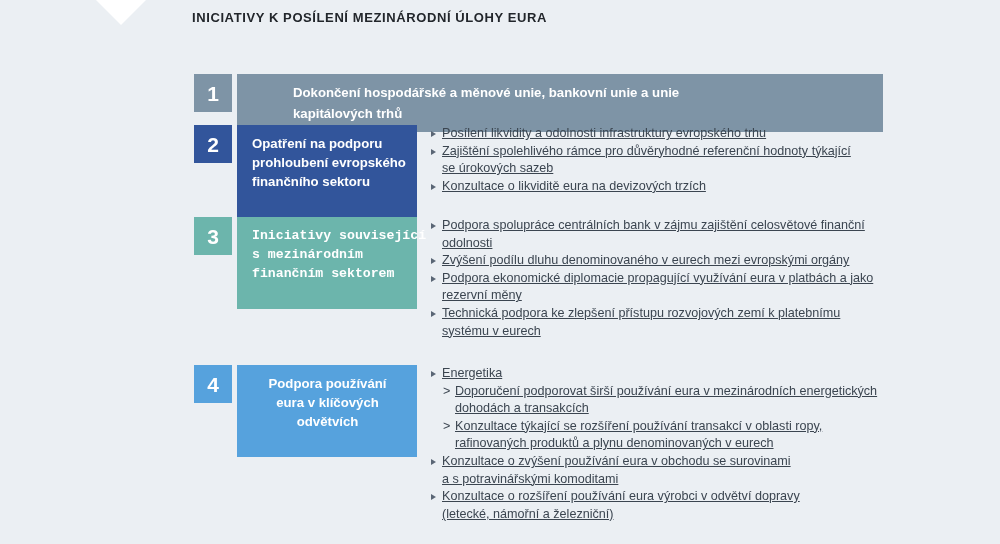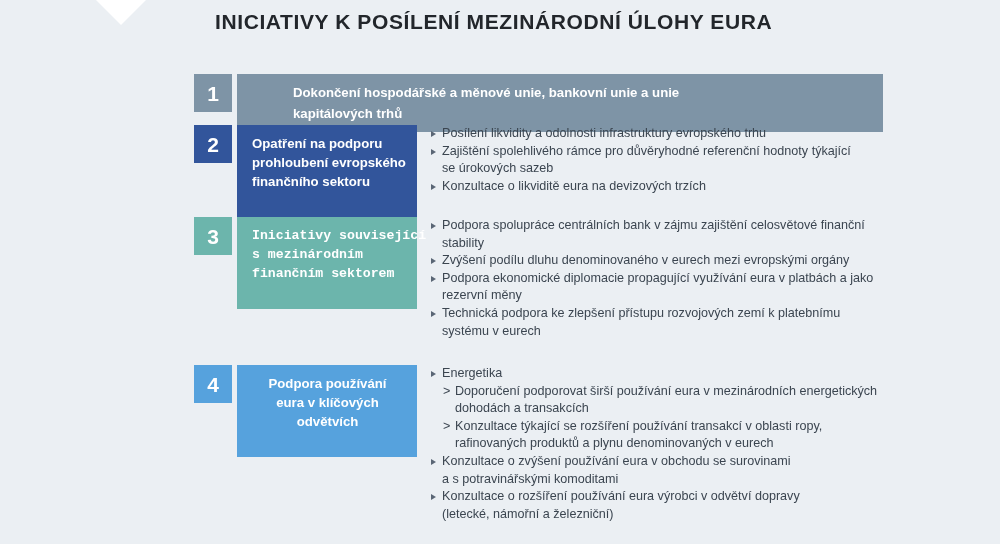--- a/index.html
+++ b/index.html
@@ -26,26 +26,25 @@
     height: 0;
     border-left: 25px solid transparent;
     border-right: 25px solid transparent;
     border-top: 25px solid #ffffff;
   }
 
   .page-title {
     position: absolute;
     left: 192px;
     top: 10px;
-    font-size: 21px;
+    font-size: 13px;
     font-weight: bold;
     letter-spacing: 0.6px;
     color: #22262b;
     white-space: nowrap;
-    margin-left: 23px;
   }
 
   .rows {
     position: absolute;
     left: 0;
     top: 0;
     width: 1000px;
   }
 
   .row {
@@ -103,20 +102,21 @@
     top: 0;
     width: 470px;
     font-size: 12.6px;
     line-height: 17.6px;
     color: #3b4550;
   }
   .bullet {
     position: relative;
     padding-left: 11px;
     margin-bottom: 0px;
+    text-decoration: underline;
   }
   .bullet > .tri {
     position: absolute;
     left: 0;
     top: 6px;
     width: 0;
     height: 0;
     border-top: 3.6px solid transparent;
     border-bottom: 3.6px solid transparent;
     border-left: 5px solid #5a6675;
@@ -179,21 +179,21 @@
       <div class="numbox" style="background: rgb(108, 181, 172);">3</div>
       <div class="label-box" style="background: rgb(108, 181, 172); width: 180px; min-height: 71px; font-family: Liberation Mono, monospace;">
         <span class="lbl-line">Iniciativy související</span>
         <span class="lbl-line">s mezinárodním</span>
         <span class="lbl-line">finančním sektorem</span>
       </div>
       <div class="bullets" style="top: 0px;">
         <div class="bullet">
           <span class="tri"></span>
           <span class="btext">Podpora spolupráce centrálních bank v zájmu zajištění celosvětové finanční</span>
-          <span class="btext">stability</span>
+          <span class="btext">odolnosti</span>
         </div>
         <div class="bullet">
           <span class="tri"></span>
           <span class="btext">Zvýšení podílu dluhu denominovaného v eurech mezi evropskými orgány</span>
         </div>
         <div class="bullet">
           <span class="tri"></span>
           <span class="btext">Podpora ekonomické diplomacie propagující využívání eura v platbách a jako</span>
           <span class="btext">rezervní měny</span>
         </div>

